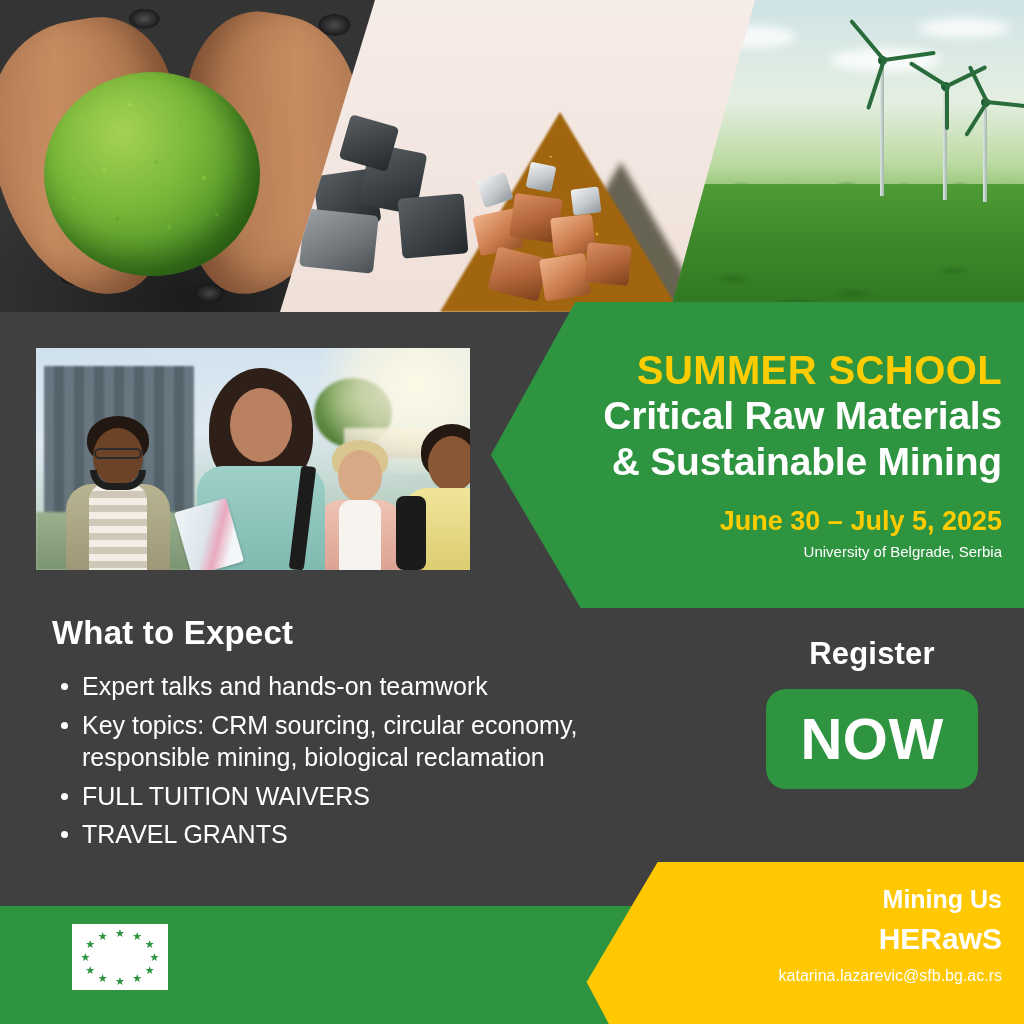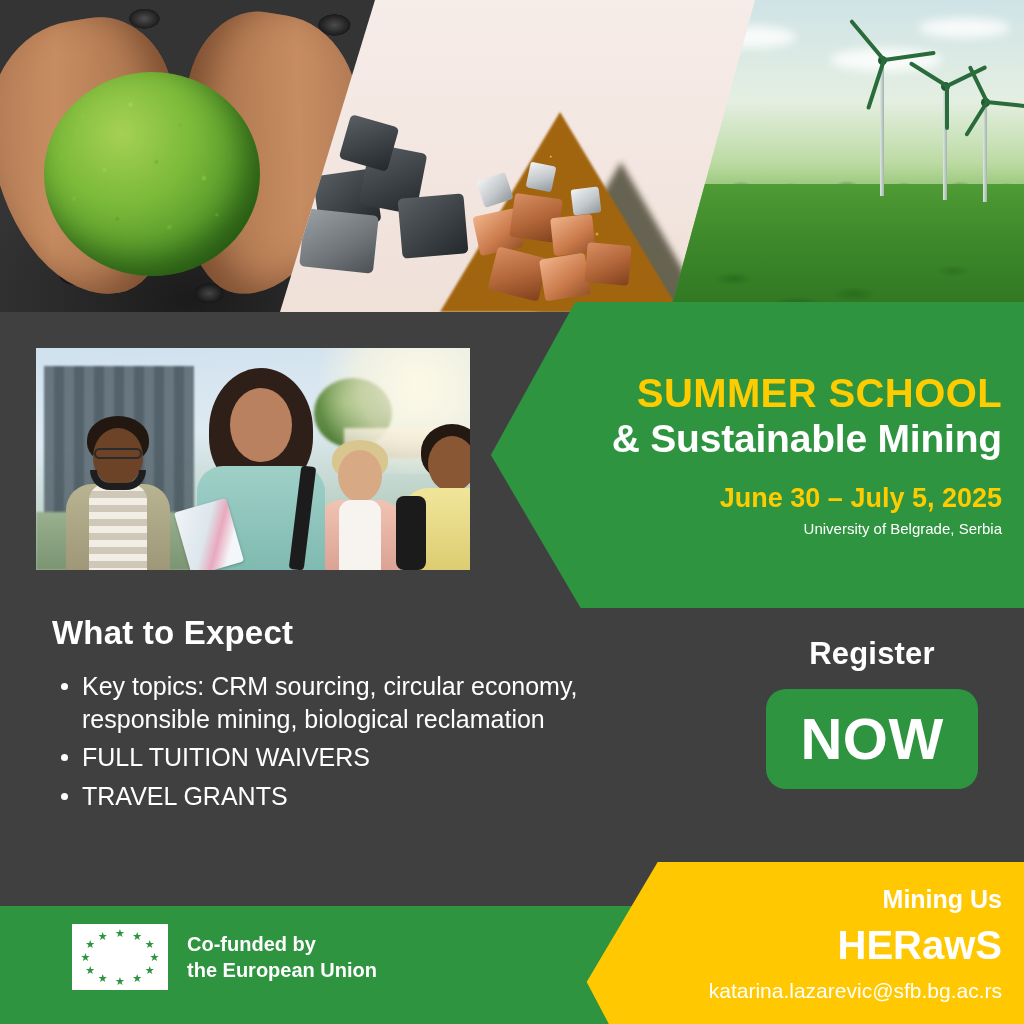--- a/index.html
+++ b/index.html
@@ -484,28 +484,28 @@
     text-align:right;
   }
   .contact-title {
     color:#ffffff;
     font-size:25px;
     font-weight:bold;
     line-height:1.2;
   }
   .contact-project {
     color:#ffffff;
-    font-size:40px;
+    font-size:30px;
     font-weight:bold;
     line-height:1.2;
     margin-top:7px;
   }
   .contact-email {
     color:#ffffff;
-    font-size:21px;
+    font-size:16px;
     line-height:1.2;
     margin-top:9px;
   }
 </style>
 </head>
 <body>
 
 <div id="poster">
 
   <div class="photo-strip">
@@ -567,20 +567,21 @@
         <div class="blade" style="height:40px; transform:rotate(32deg);"></div>
         <div class="blade" style="height:40px; transform:rotate(154deg);"></div>
         <div class="blade" style="height:40px; transform:rotate(276deg);"></div>
       </div>
     </div>
   </div>
 
   <div class="green-banner">
     <div class="banner-inner">
       <div class="kicker">SUMMER SCHOOL</div>
+      <div class="title-1">Critical Raw Materials</div>
       <div class="title-2">&amp; Sustainable Mining</div>
       <div class="dates">June 30 – July 5, 2025</div>
       <div class="venue">University of Belgrade, Serbia</div>
     </div>
   </div>
 
   <div class="student-photo">
     <div class="sp-building"></div>
     <div class="sp-tree"></div>
     <div class="sp-canopy"></div>
@@ -615,20 +616,21 @@
       <div class="head"></div>
       <div class="body"></div>
       <div class="strap"></div>
       <div class="books"></div>
     </div>
   </div>
 
   <div class="expect">
     <h2>What to Expect</h2>
     <ul class="bullets">
+      <li>Expert talks and hands-on teamwork</li>
       <li>Key topics: CRM sourcing, circular economy, responsible mining, biological reclamation</li>
       <li>FULL TUITION WAIVERS</li>
       <li>TRAVEL GRANTS</li>
     </ul>
   </div>
 
   <div class="register-wrap">
     <div class="register-label">Register</div>
     <button class="now-btn">NOW</button>
   </div>
@@ -643,22 +645,20 @@
       <span class="eu-star" style="left:86%;  top:50%;">★</span>
       <span class="eu-star" style="left:81%;  top:69%;">★</span>
       <span class="eu-star" style="left:68%;  top:81.5%;">★</span>
       <span class="eu-star" style="left:50%;  top:86%;">★</span>
       <span class="eu-star" style="left:32%;  top:81.5%;">★</span>
       <span class="eu-star" style="left:19%;  top:69%;">★</span>
       <span class="eu-star" style="left:14%;  top:50%;">★</span>
       <span class="eu-star" style="left:19%;  top:31%;">★</span>
       <span class="eu-star" style="left:32%;  top:18.5%;">★</span>
     </div>
-    <div class="eu-text">Co-funded by
-the European Union</div>
   </div>
 
   <div class="yellow-contact">
     <div class="contact-inner">
       <div class="contact-title">Mining Us</div>
       <div class="contact-project">HERawS</div>
       <div class="contact-email">katarina.lazarevic@sfb.bg.ac.rs</div>
     </div>
   </div>
 

